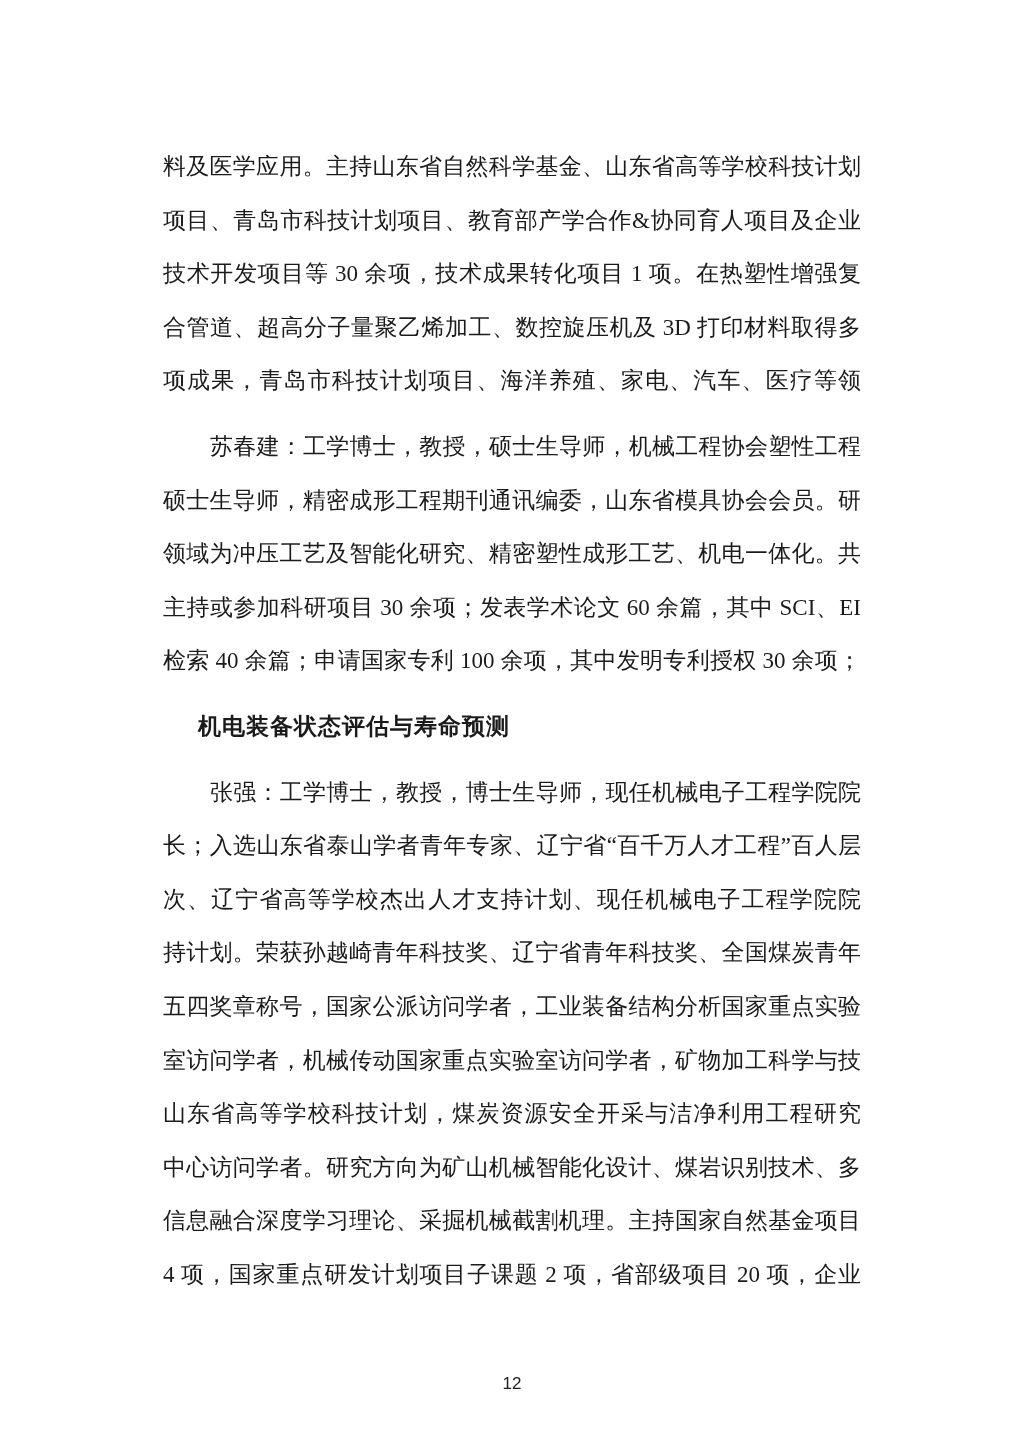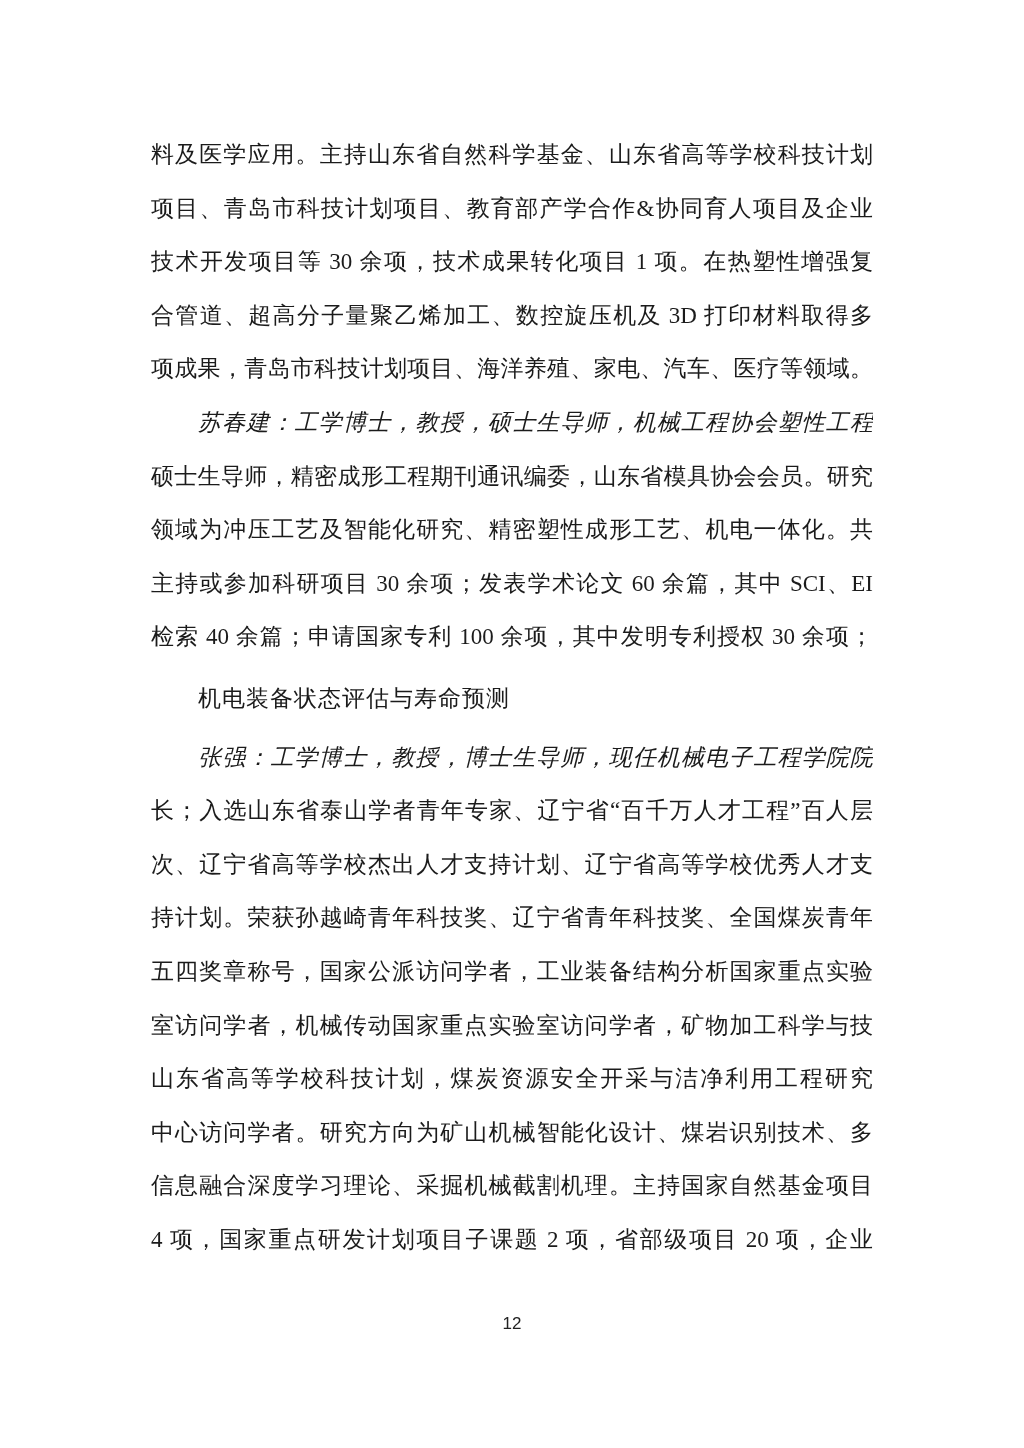--- a/index.html
+++ b/index.html
@@ -16,49 +16,48 @@
     color: #1b1b1b;
   }
   .doc-body {
     position: absolute;
     left: 151px;
     top: 128px;
     width: 722px;
     font-size: 23px;
   }
   .paragraph {
-    margin: 0;
+    margin: 12px;
     padding: 0;
   }
   .line {
     height: 53.6px;
     line-height: 53.6px;
     text-align: justify;
     text-align-last: left;
     overflow: hidden;
   }
   .line.fill {
     text-align-last: justify;
   }
   .line.indent {
     text-indent: 47px;
-    font-style: italic;
   }
   .heading {
     height: 53.6px;
     line-height: 53.6px;
     margin-top: 8px;
     margin-bottom: 5px;
-    font-weight: normal;
+    font-weight: bold;
     text-indent: 47px;
     letter-spacing: 1px;
   }
   .footer {
     position: absolute;
-    top: 1312px;
+    top: 1372px;
     left: 0;
     width: 1024px;
     height: 24px;
     line-height: 24px;
     text-align: center;
     font-size: 17px;
     font-family: "Liberation Sans", "DejaVu Sans", sans-serif;
     color: #222222;
   }
 </style>
@@ -77,21 +76,21 @@
       <div class="line fill indent">苏春建：工学博士，教授，硕士生导师，机械工程协会塑性工程</div>
       <div class="line fill">硕士生导师，精密成形工程期刊通讯编委，山东省模具协会会员。研究</div>
       <div class="line fill">领域为冲压工艺及智能化研究、精密塑性成形工艺、机电一体化。共</div>
       <div class="line fill">主持或参加科研项目 30 余项；发表学术论文 60 余篇，其中 SCI、EI</div>
       <div class="line fill">检索 40 余篇；申请国家专利 100 余项，其中发明专利授权 30 余项；</div>
     </div>
     <div class="heading">机电装备状态评估与寿命预测</div>
     <div class="paragraph">
       <div class="line fill indent">张强：工学博士，教授，博士生导师，现任机械电子工程学院院</div>
       <div class="line fill">长；入选山东省泰山学者青年专家、辽宁省“百千万人才工程”百人层</div>
-      <div class="line fill">次、辽宁省高等学校杰出人才支持计划、辽宁省高等学校优秀人才支</div>
+      <div class="line fill">次、辽宁省高等学校杰出人才支持计划、现任机械电子工程学院院</div>
       <div class="line fill">持计划。荣获孙越崎青年科技奖、辽宁省青年科技奖、全国煤炭青年</div>
       <div class="line fill">五四奖章称号，国家公派访问学者，工业装备结构分析国家重点实验</div>
       <div class="line fill">室访问学者，机械传动国家重点实验室访问学者，矿物加工科学与技</div>
       <div class="line fill">山东省高等学校科技计划，煤炭资源安全开采与洁净利用工程研究</div>
       <div class="line fill">中心访问学者。研究方向为矿山机械智能化设计、煤岩识别技术、多</div>
       <div class="line fill">信息融合深度学习理论、采掘机械截割机理。主持国家自然基金项目</div>
       <div class="line fill">4 项，国家重点研发计划项目子课题 2 项，省部级项目 20 项，企业</div>
     </div>
   </div>
 

